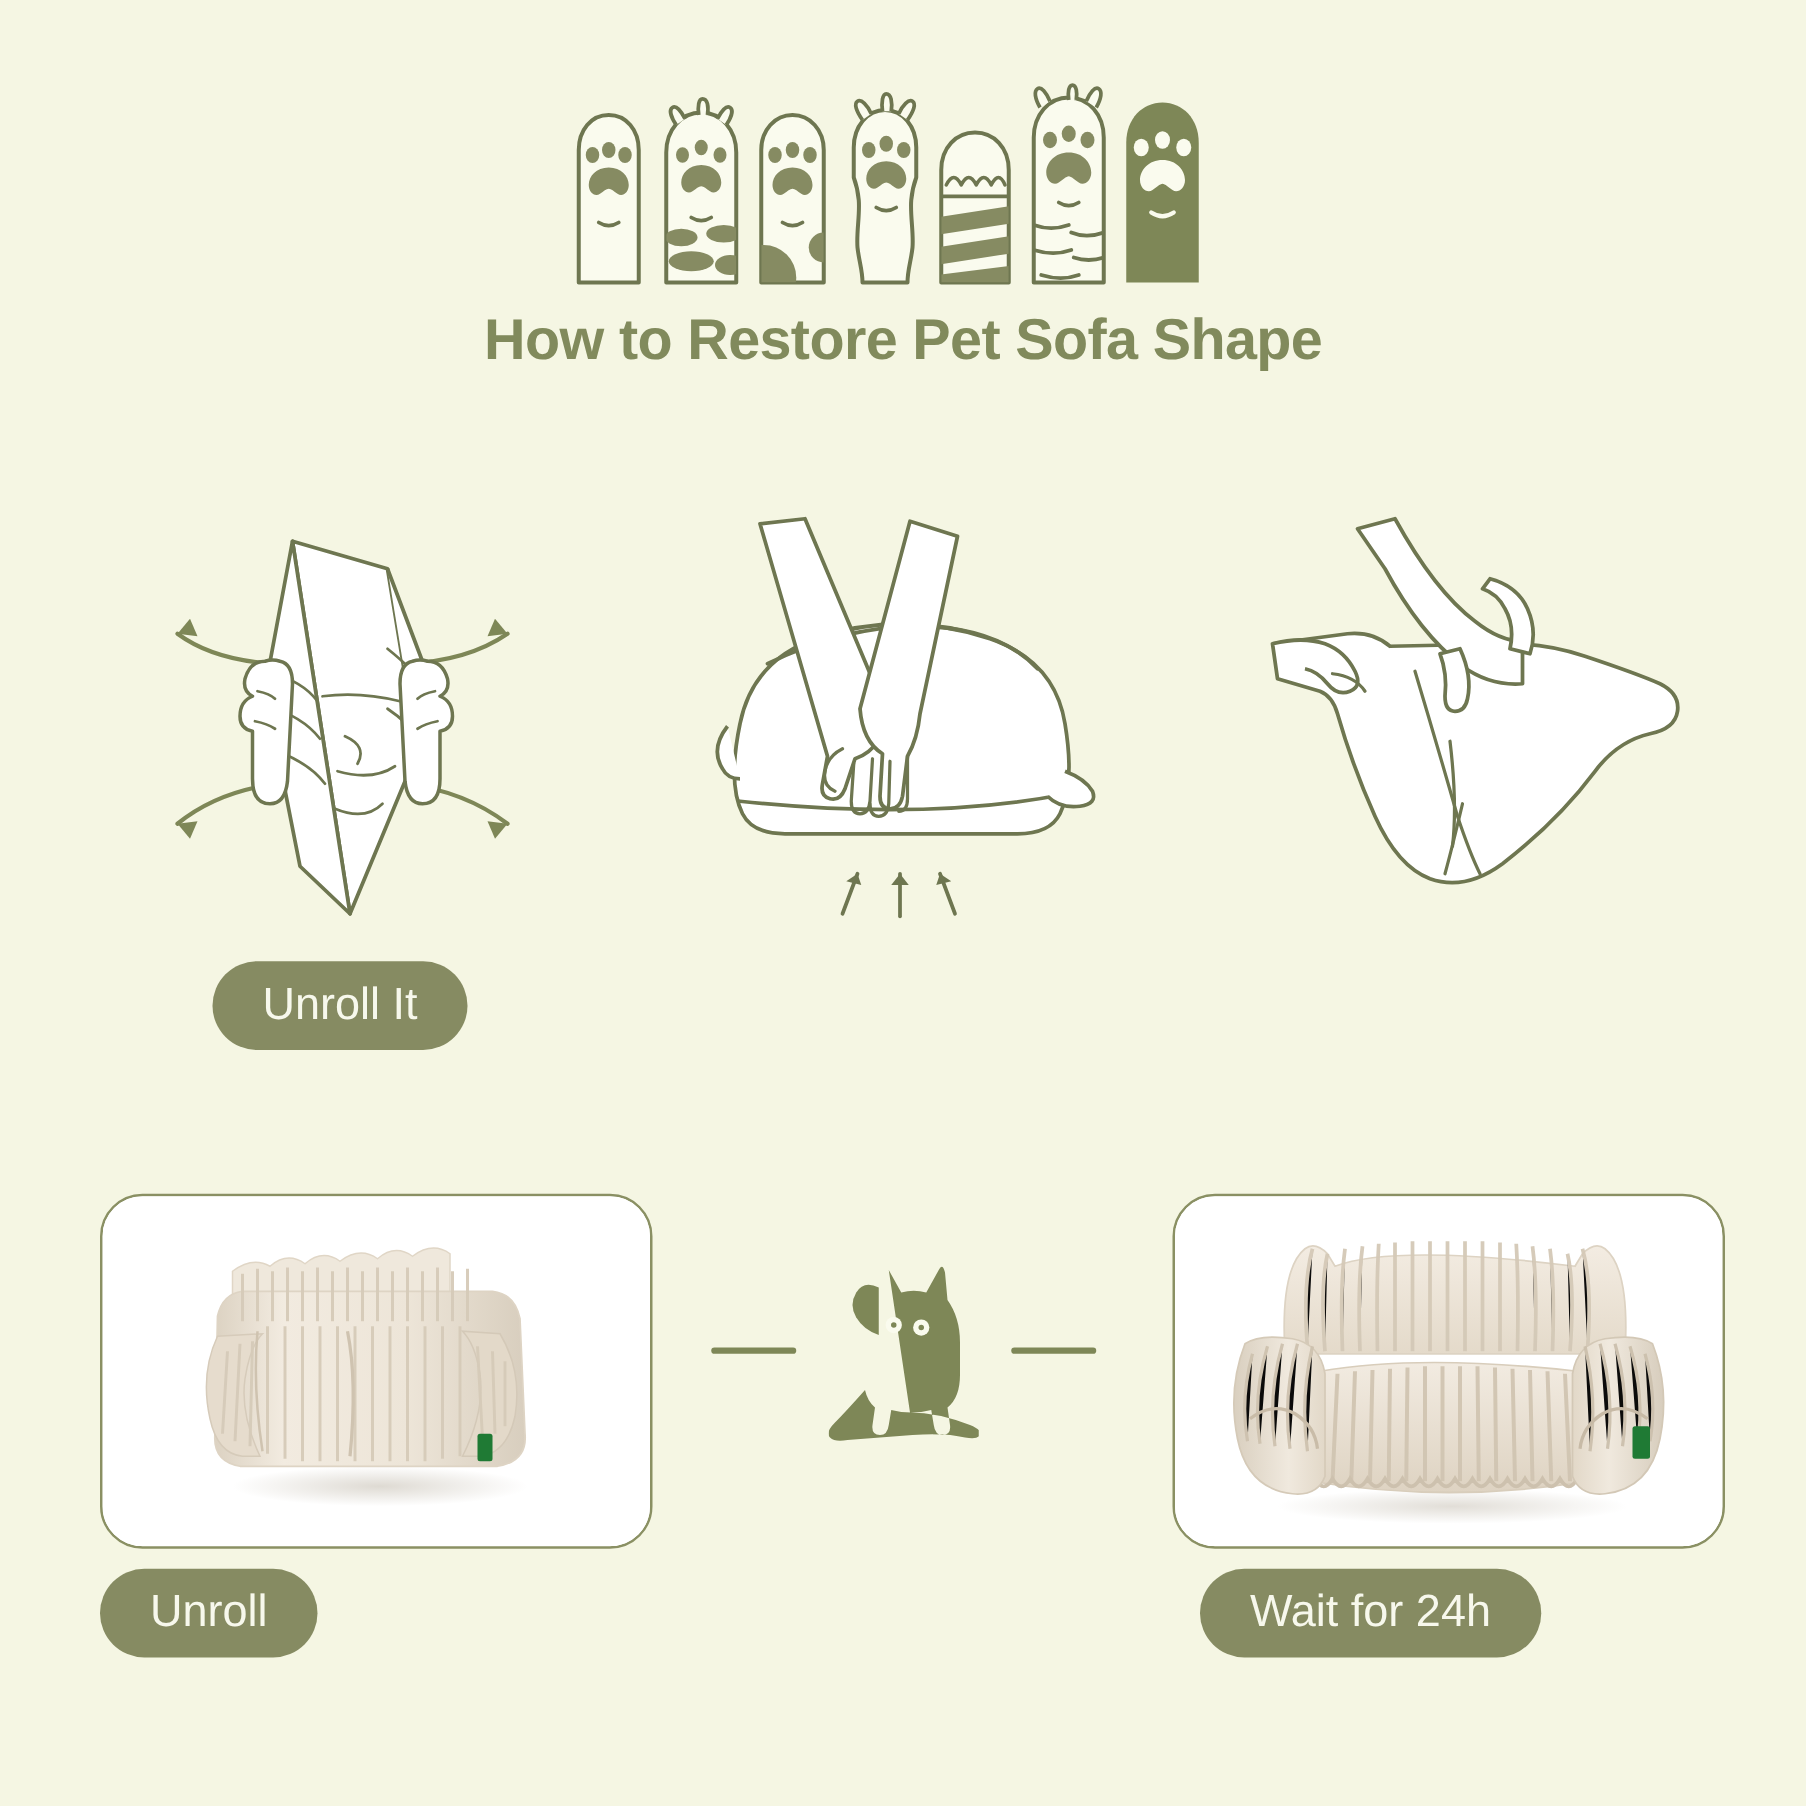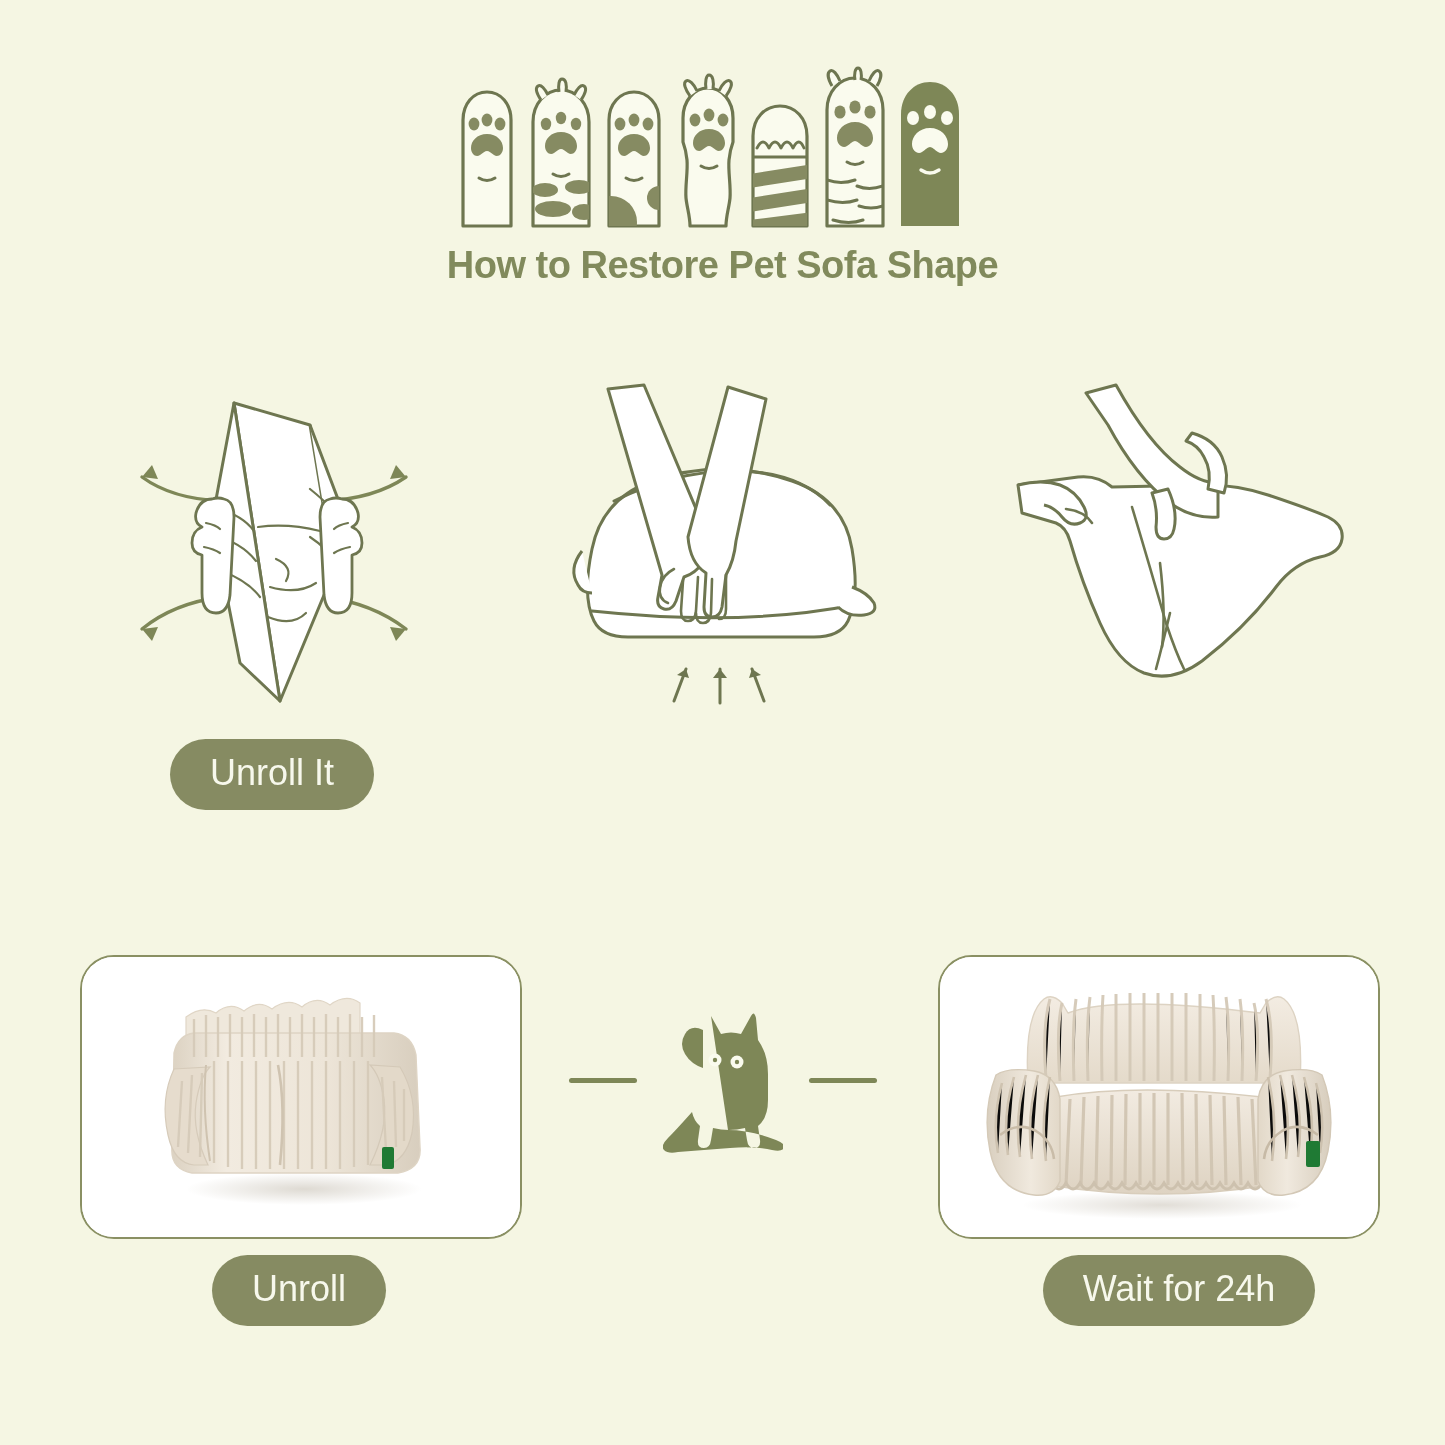--- a/index.html
+++ b/index.html
@@ -16,28 +16,28 @@
   .paw-banner{
     position:absolute;left:0;top:62px;width:1445px;height:170px;
     display:flex;align-items:flex-end;justify-content:center;gap:10px;
   }
   .paw-banner svg{display:block;}
 
   
   .title{
     position:absolute;left:0;top:244px;width:1445px;
     text-align:center;
-    font-size:38px;font-weight:bold;color:#818A5C;
+    font-size:46px;font-weight:bold;color:#818A5C;
     letter-spacing:-0.5px;
     font-family:"Liberation Sans", sans-serif;
   }
 
   
   .steps{
-    position:absolute;left:0;top:381px;width:1270px;height:440px;
+    position:absolute;left:0;top:411px;width:1270px;height:440px;
   }
   .step{position:absolute;top:0;width:460px;height:440px;}
   .step-1{left:42px;}
   .step-2{left:492px;}
   .step-3{left:944px;}
   .step .art{
     position:absolute;left:0;top:0;width:460px;height:330px;
     display:flex;align-items:center;justify-content:center;
   }
   .step .art svg{display:block;}
@@ -70,21 +70,21 @@
   .photo-card.left{left:80px;}
   .photo-card.right{left:938px;}
   .photo-card svg{display:block;width:100%;height:100%;}
 
   .cat-divider{
     position:absolute;left:548px;top:25px;width:350px;height:200px;
     display:flex;align-items:center;justify-content:center;gap:26px;
   }
   .dash{width:68px;height:5px;background:#7E8757;border-radius:3px;}
 
-  .bottom-pill-wrap{position:absolute;top:300px;width:438px;text-align:center;text-decoration:underline;}
+  .bottom-pill-wrap{position:absolute;top:300px;width:438px;text-decoration:underline;}
   .bottom-pill-wrap.left{left:80px;}
   .bottom-pill-wrap.right{left:960px;}
 </style>
 </head>
 <body>
 
 <div class="page">
 
   <div class="paw-banner">
     <svg width="560" height="170" viewBox="0 0 560 170" fill="none">

